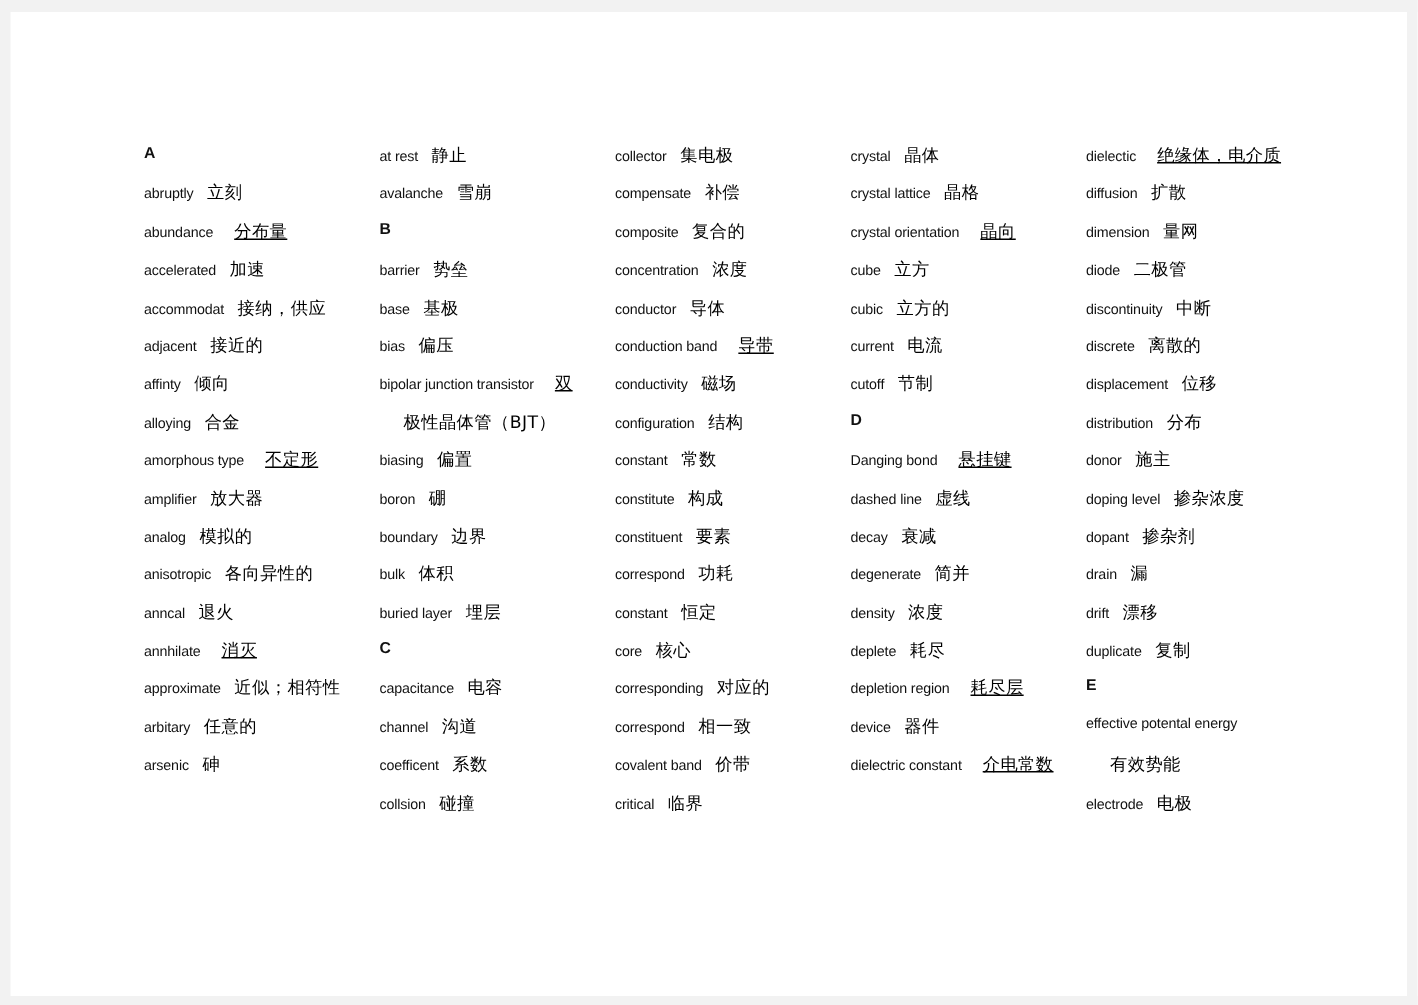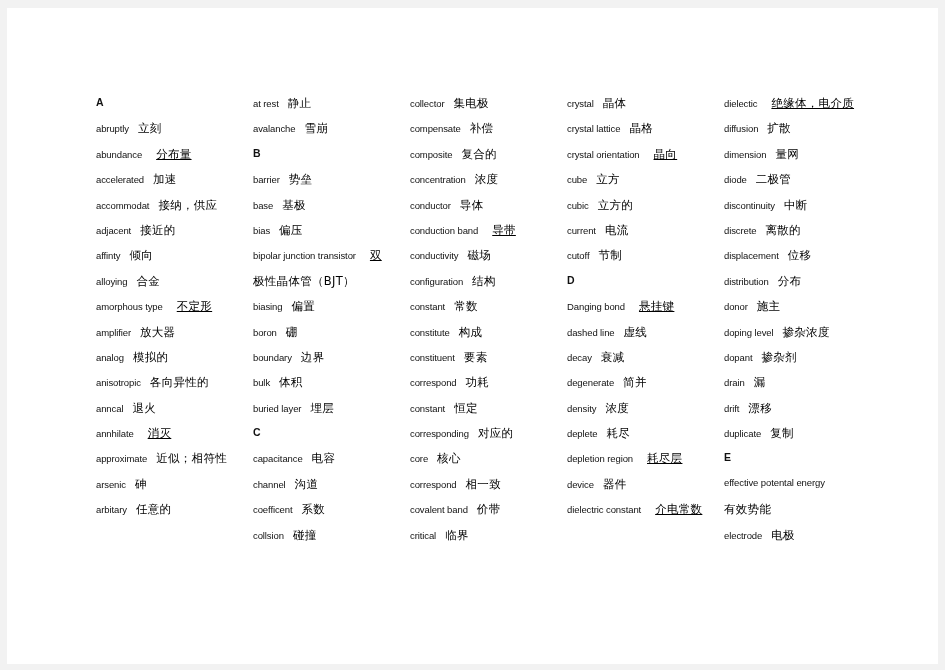--- a/index.html
+++ b/index.html
@@ -92,21 +92,21 @@
   .letter .en {
     font-size: 10.5px;
     font-weight: bold;
   }
   .entry .zh.wide { margin-left: 14px; text-decoration: underline; }
   .cont-line {
     height: 25.4px;
     white-space: nowrap;
   }
   .cont-line .zh {
-    margin-left: 0;
+    margin-left: 16px;
   }
 </style>
 </head>
 <body>
 
 <div id="page">
   <div class="page-border-top"></div>
   <div class="page-border-bottom"></div>
   <div class="page-border-left"></div>
   <div class="page-border-right"></div>
@@ -166,27 +166,27 @@
         </div>
         <div class="entry">
           <span class="en">annhilate</span>
           <span class="zh wide">消灭</span>
         </div>
         <div class="entry">
           <span class="en">approximate</span>
           <span class="zh">近似；相符性</span>
         </div>
         <div class="entry">
+          <span class="en">arbitary</span>
+          <span class="zh">任意的</span>
+        </div>
+        <div class="entry">
           <span class="en">arsenic</span>
           <span class="zh">砷</span>
         </div>
-        <div class="entry">
-          <span class="en">arbitary</span>
-          <span class="zh">任意的</span>
-        </div>
       </div>
       <div class="column">
         <div class="entry">
           <span class="en">at rest</span>
           <span class="zh">静止</span>
         </div>
         <div class="entry">
           <span class="en">avalanche</span>
           <span class="zh">雪崩</span>
         </div>
@@ -299,26 +299,26 @@
         </div>
         <div class="entry">
           <span class="en">correspond</span>
           <span class="zh">功耗</span>
         </div>
         <div class="entry">
           <span class="en">constant</span>
           <span class="zh">恒定</span>
         </div>
         <div class="entry">
+          <span class="en">core</span>
+          <span class="zh">核心</span>
+        </div>
+        <div class="entry">
           <span class="en">corresponding</span>
           <span class="zh">对应的</span>
-        </div>
-        <div class="entry">
-          <span class="en">core</span>
-          <span class="zh">核心</span>
         </div>
         <div class="entry">
           <span class="en">correspond</span>
           <span class="zh">相一致</span>
         </div>
         <div class="entry">
           <span class="en">covalent band</span>
           <span class="zh">价带</span>
         </div>
         <div class="entry">

